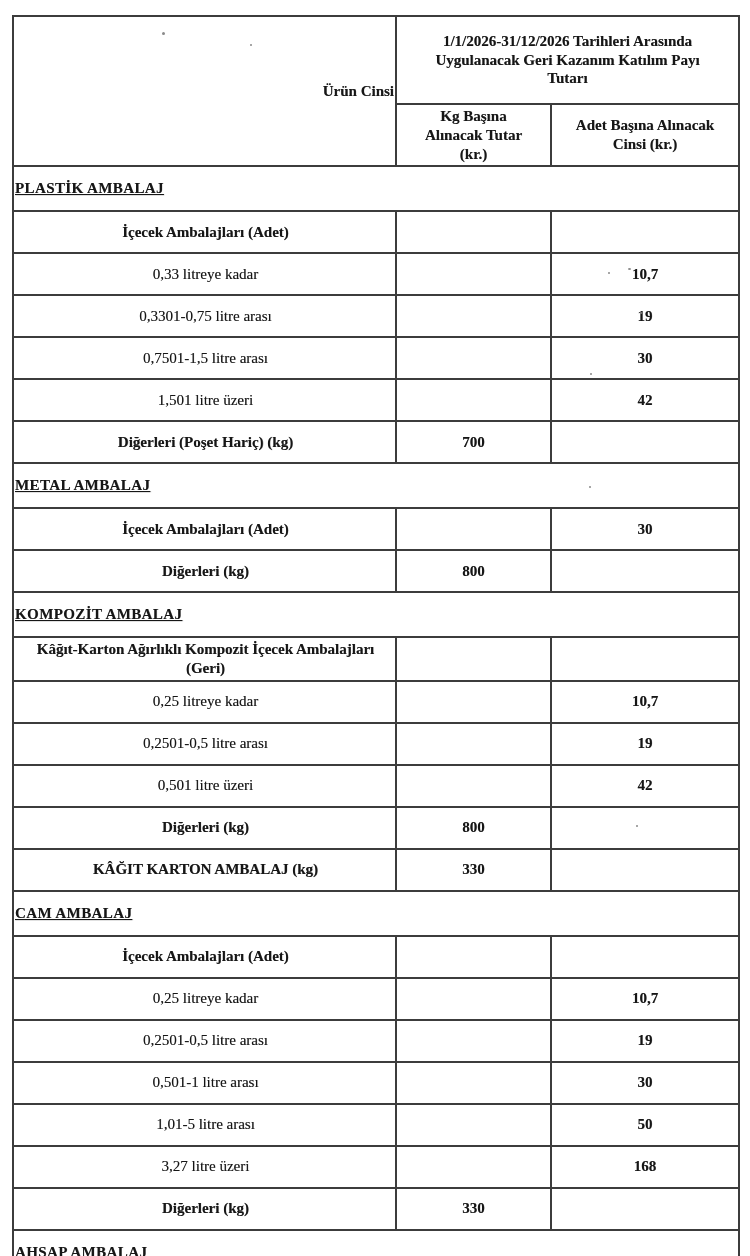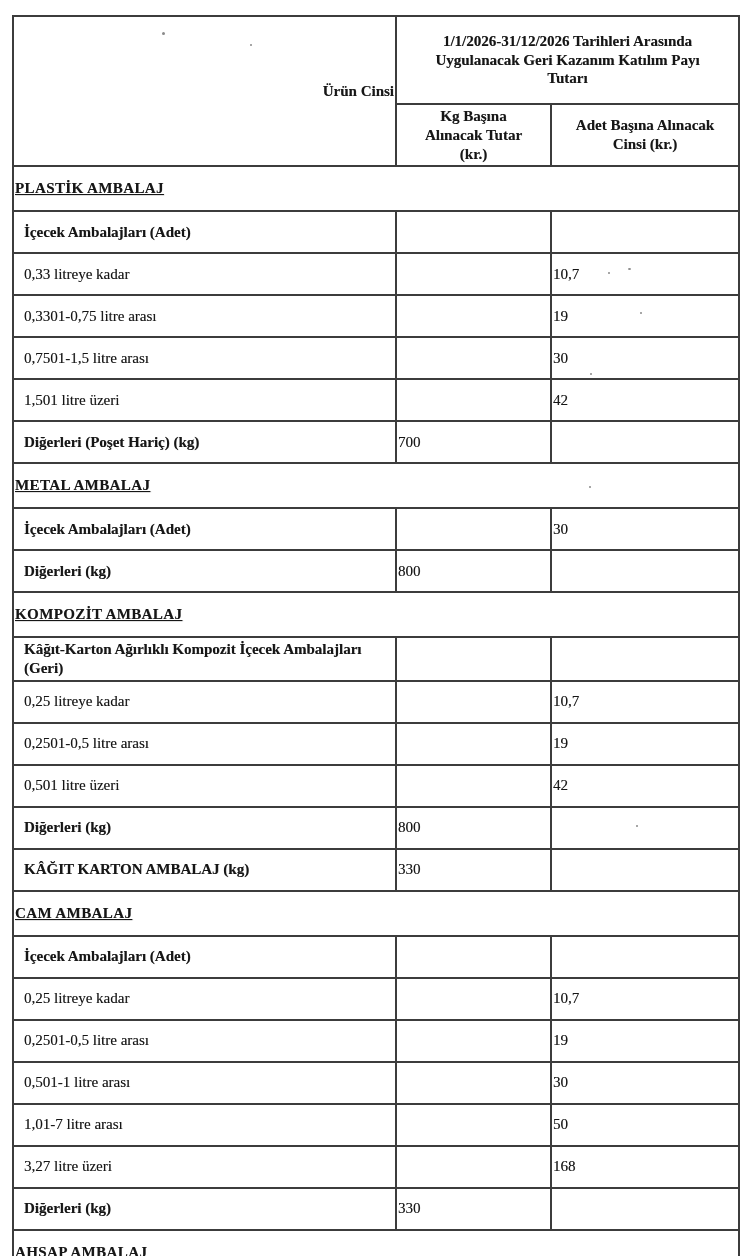--- a/index.html
+++ b/index.html
@@ -61,32 +61,33 @@
     height: 41px;
     text-align: left;
     vertical-align: middle;
     font-weight: 700;
     font-size: 16.5px;
     letter-spacing: 0.4px;
     text-decoration: underline;
   }
   td.label-cell {
     height: 36px;
-    text-align: left;
+    text-align: center;
     vertical-align: middle;
     padding: 2px 8px 2px 10px;
     font-size: 14.8px;
   }
   td.label-cell.bold {
     font-weight: 700;
   }
   td.value-cell {
-    text-align: left;
-    vertical-align: middle;
-    font-size: 15px;
+    text-align: center;
+    vertical-align: middle;
+    font-size: 15px;
+    font-weight: bold;
   }
   
   .speck {
     position: absolute;
     background: #8a8a8a;
     border-radius: 50%;
   }
   .speck.s1 { left: 162px; top: 32px;  width: 3px; height: 3px; }
   .speck.s2 { left: 250px; top: 44px;  width: 2px; height: 2px; }
   .speck.s3 { left: 628px; top: 268px; width: 3px; height: 2px; }
@@ -214,21 +215,21 @@
           <td class="label-cell">0,2501-0,5 litre arası</td>
           <td class="value-cell"></td>
           <td class="value-cell">19</td>
         </tr>
         <tr>
           <td class="label-cell">0,501-1 litre arası</td>
           <td class="value-cell"></td>
           <td class="value-cell">30</td>
         </tr>
         <tr>
-          <td class="label-cell">1,01-7 litre arası</td>
+          <td class="label-cell">1,01-5 litre arası</td>
           <td class="value-cell"></td>
           <td class="value-cell">50</td>
         </tr>
         <tr>
           <td class="label-cell">3,27 litre üzeri</td>
           <td class="value-cell"></td>
           <td class="value-cell">168</td>
         </tr>
         <tr>
           <td class="label-cell bold">Diğerleri (kg)</td>

